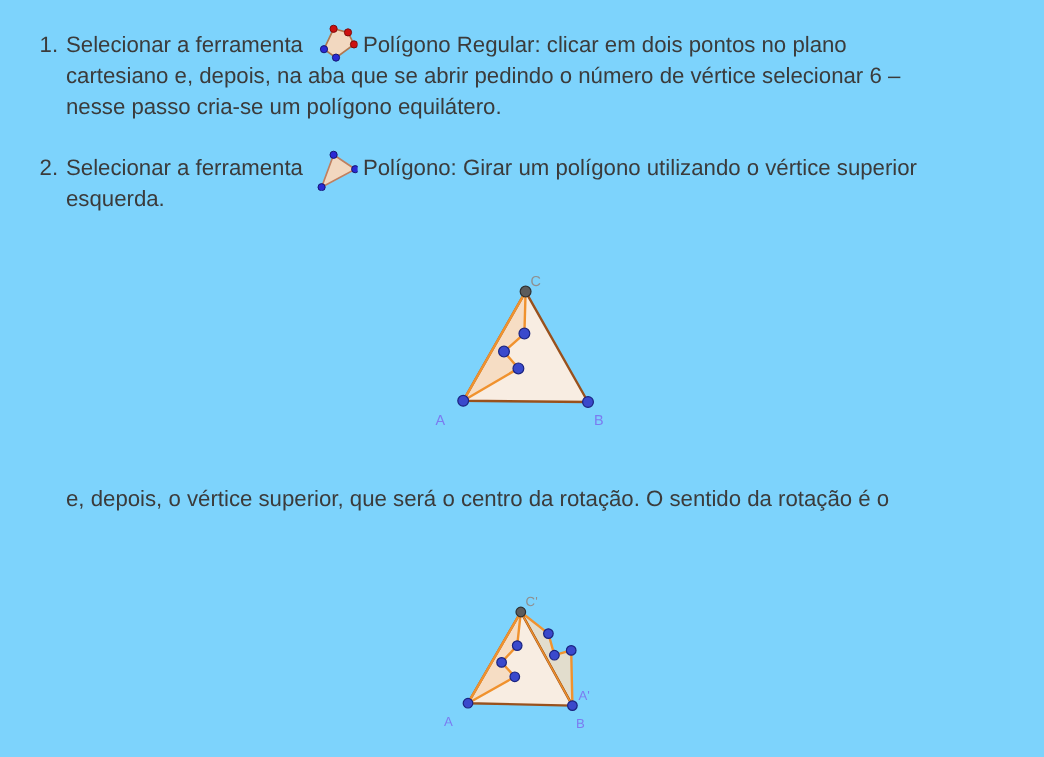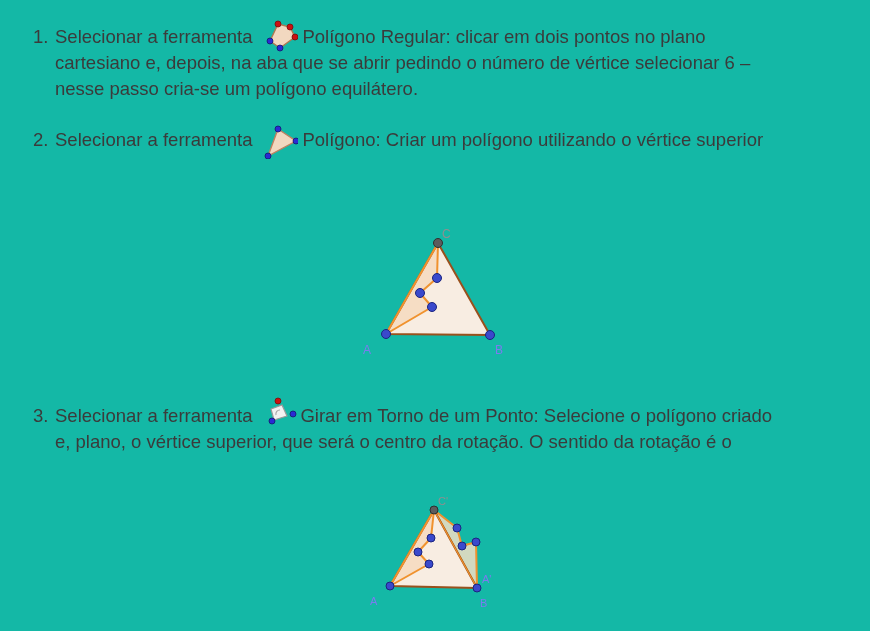--- a/index.html
+++ b/index.html
@@ -1,17 +1,17 @@
 <!DOCTYPE html>
 <html><head>
 <meta charset="utf-8">
 <style>
   html,body { margin:0; padding:0; background:#ffffff; }
   .page {
-    position:relative; width:870px; height:631px; background:#14b8a6;
+    position:relative; width:870px; height:631px; background:#7dd3fc;
     font-family:"Liberation Sans", sans-serif; color:#3b3b3b; overflow:hidden;
   }
   .list-item { position:absolute; left:33px; width:822px; font-size:18.5px; }
   .line { height:26px; line-height:26px; white-space:nowrap; }
   .num { display:inline-block; width:22px; }
   .indent { padding-left:22px; }
   .tool-icon { display:inline-block; vertical-align:middle; position:relative; }
   .icon-regular-polygon { width:34px; height:34px; margin:-11px 4px -9px 12px; }
   .icon-polygon { width:34px; height:36px; margin:-11px 4px -11px 12px; }
   .icon-rotate { width:36px; height:40px; margin:-19px 2px -9px 10px; }
@@ -38,51 +38,43 @@
     <div class="line indent">nesse passo cria-se um polígono equilátero.</div>
   </div>
 
   <div class="list-item" style="top:127px">
     <div class="line">
       <span class="num">2.</span><span>Selecionar a ferramenta</span><span class="tool-icon icon-polygon"><svg width="34" height="36" viewBox="0 0 34 36">
           <polygon points="14,6 32,18 4,33" fill="#f2d8c0" stroke="#c08060" stroke-width="1.4"></polygon>
           <circle cx="14" cy="6" r="3" fill="#2a2ad4" stroke="#14146e" stroke-width="0.8"></circle>
           <circle cx="32" cy="18" r="3" fill="#2a2ad4" stroke="#14146e" stroke-width="0.8"></circle>
           <circle cx="4" cy="33" r="3" fill="#2a2ad4" stroke="#14146e" stroke-width="0.8"></circle>
-        </svg></span><span>Polígono: Criar um polígono utilizando o vértice superior</span>
+        </svg></span><span>Polígono: Girar um polígono utilizando o vértice superior</span>
     </div>
+    <div class="line indent">esquerda.</div>
   </div>
 
   <div class="figure" style="left:355px; top:220px">
     <svg width="160" height="140" viewBox="0 0 160 140">
       <polygon points="31,114 135,115 83,23" fill="#f8ede2" stroke="#99511d" stroke-width="2" stroke-linejoin="round"></polygon>
       <polygon points="83,23 82,58 65,73 77,87 31,114" fill="rgba(238,150,60,0.18)" stroke="#f0922e" stroke-width="2" stroke-linejoin="round"></polygon>
       <circle cx="82" cy="58" r="4.5" fill="#3a49cc" stroke="#1b2480" stroke-width="1"></circle>
       <circle cx="65" cy="73" r="4.5" fill="#3a49cc" stroke="#1b2480" stroke-width="1"></circle>
       <circle cx="77" cy="87" r="4.5" fill="#3a49cc" stroke="#1b2480" stroke-width="1"></circle>
       <circle cx="31" cy="114" r="4.5" fill="#3a49cc" stroke="#1b2480" stroke-width="1"></circle>
       <circle cx="135" cy="115" r="4.5" fill="#3a49cc" stroke="#1b2480" stroke-width="1"></circle>
       <circle cx="83" cy="23" r="4.5" fill="#5c5c5c" stroke="#2f2f2f" stroke-width="1"></circle>
       <text x="87" y="18" font-size="12" fill="#8f8f8f">C</text>
       <text x="8" y="134" font-size="12" fill="#7b7bf0">A</text>
       <text x="140" y="134" font-size="12" fill="#7b7bf0">B</text>
     </svg>
   </div>
 
   <div class="list-item" style="top:403px">
-    <div class="line">
-      <span class="num">3.</span><span>Selecionar a ferramenta</span><span class="tool-icon icon-rotate"><svg width="36" height="40" viewBox="0 0 36 40">
-          <circle cx="16" cy="9" r="3" fill="#cc1111" stroke="#7a0a0a" stroke-width="0.8"></circle>
-          <polygon points="9,17 20,13 25,24 12,28" fill="#f2f2f2" stroke="#999999" stroke-width="1.2"></polygon>
-          <path d="M 14 23 A 4 4 0 0 1 18 18" fill="none" stroke="#aaaaaa" stroke-width="1.2"></path>
-          <circle cx="31" cy="22" r="3" fill="#2a2ad4" stroke="#14146e" stroke-width="0.8"></circle>
-          <circle cx="10" cy="29" r="3" fill="#2a2ad4" stroke="#14146e" stroke-width="0.8"></circle>
-        </svg></span><span>Girar em Torno de um Ponto: Selecione o polígono criado</span>
-    </div>
-    <div class="line indent">e, plano, o vértice superior, que será o centro da rotação. O sentido da rotação é o</div>
+    <div class="line indent">e, depois, o vértice superior, que será o centro da rotação. O sentido da rotação é o</div>
   </div>
 
   <div class="figure" style="left:360px; top:492px">
     <svg width="145" height="125" viewBox="0 0 145 125">
       <polygon points="74,18 97,36 102,54 116,50 117,96" fill="rgba(243,222,196,0.85)" stroke="#f0922e" stroke-width="2" stroke-linejoin="round"></polygon>
       <polygon points="30,94 117,96 74,18" fill="#f8ede2" stroke="#99511d" stroke-width="2" stroke-linejoin="round"></polygon>
       <polygon points="74,18 71,46 58,60 69,72 30,94" fill="rgba(238,150,60,0.18)" stroke="#f0922e" stroke-width="2" stroke-linejoin="round"></polygon>
       <line x1="74" y1="18" x2="117" y2="96" stroke="#f0922e" stroke-width="1.2"></line>
       <circle cx="71" cy="46" r="4" fill="#3a49cc" stroke="#1b2480" stroke-width="1"></circle>
       <circle cx="58" cy="60" r="4" fill="#3a49cc" stroke="#1b2480" stroke-width="1"></circle>

